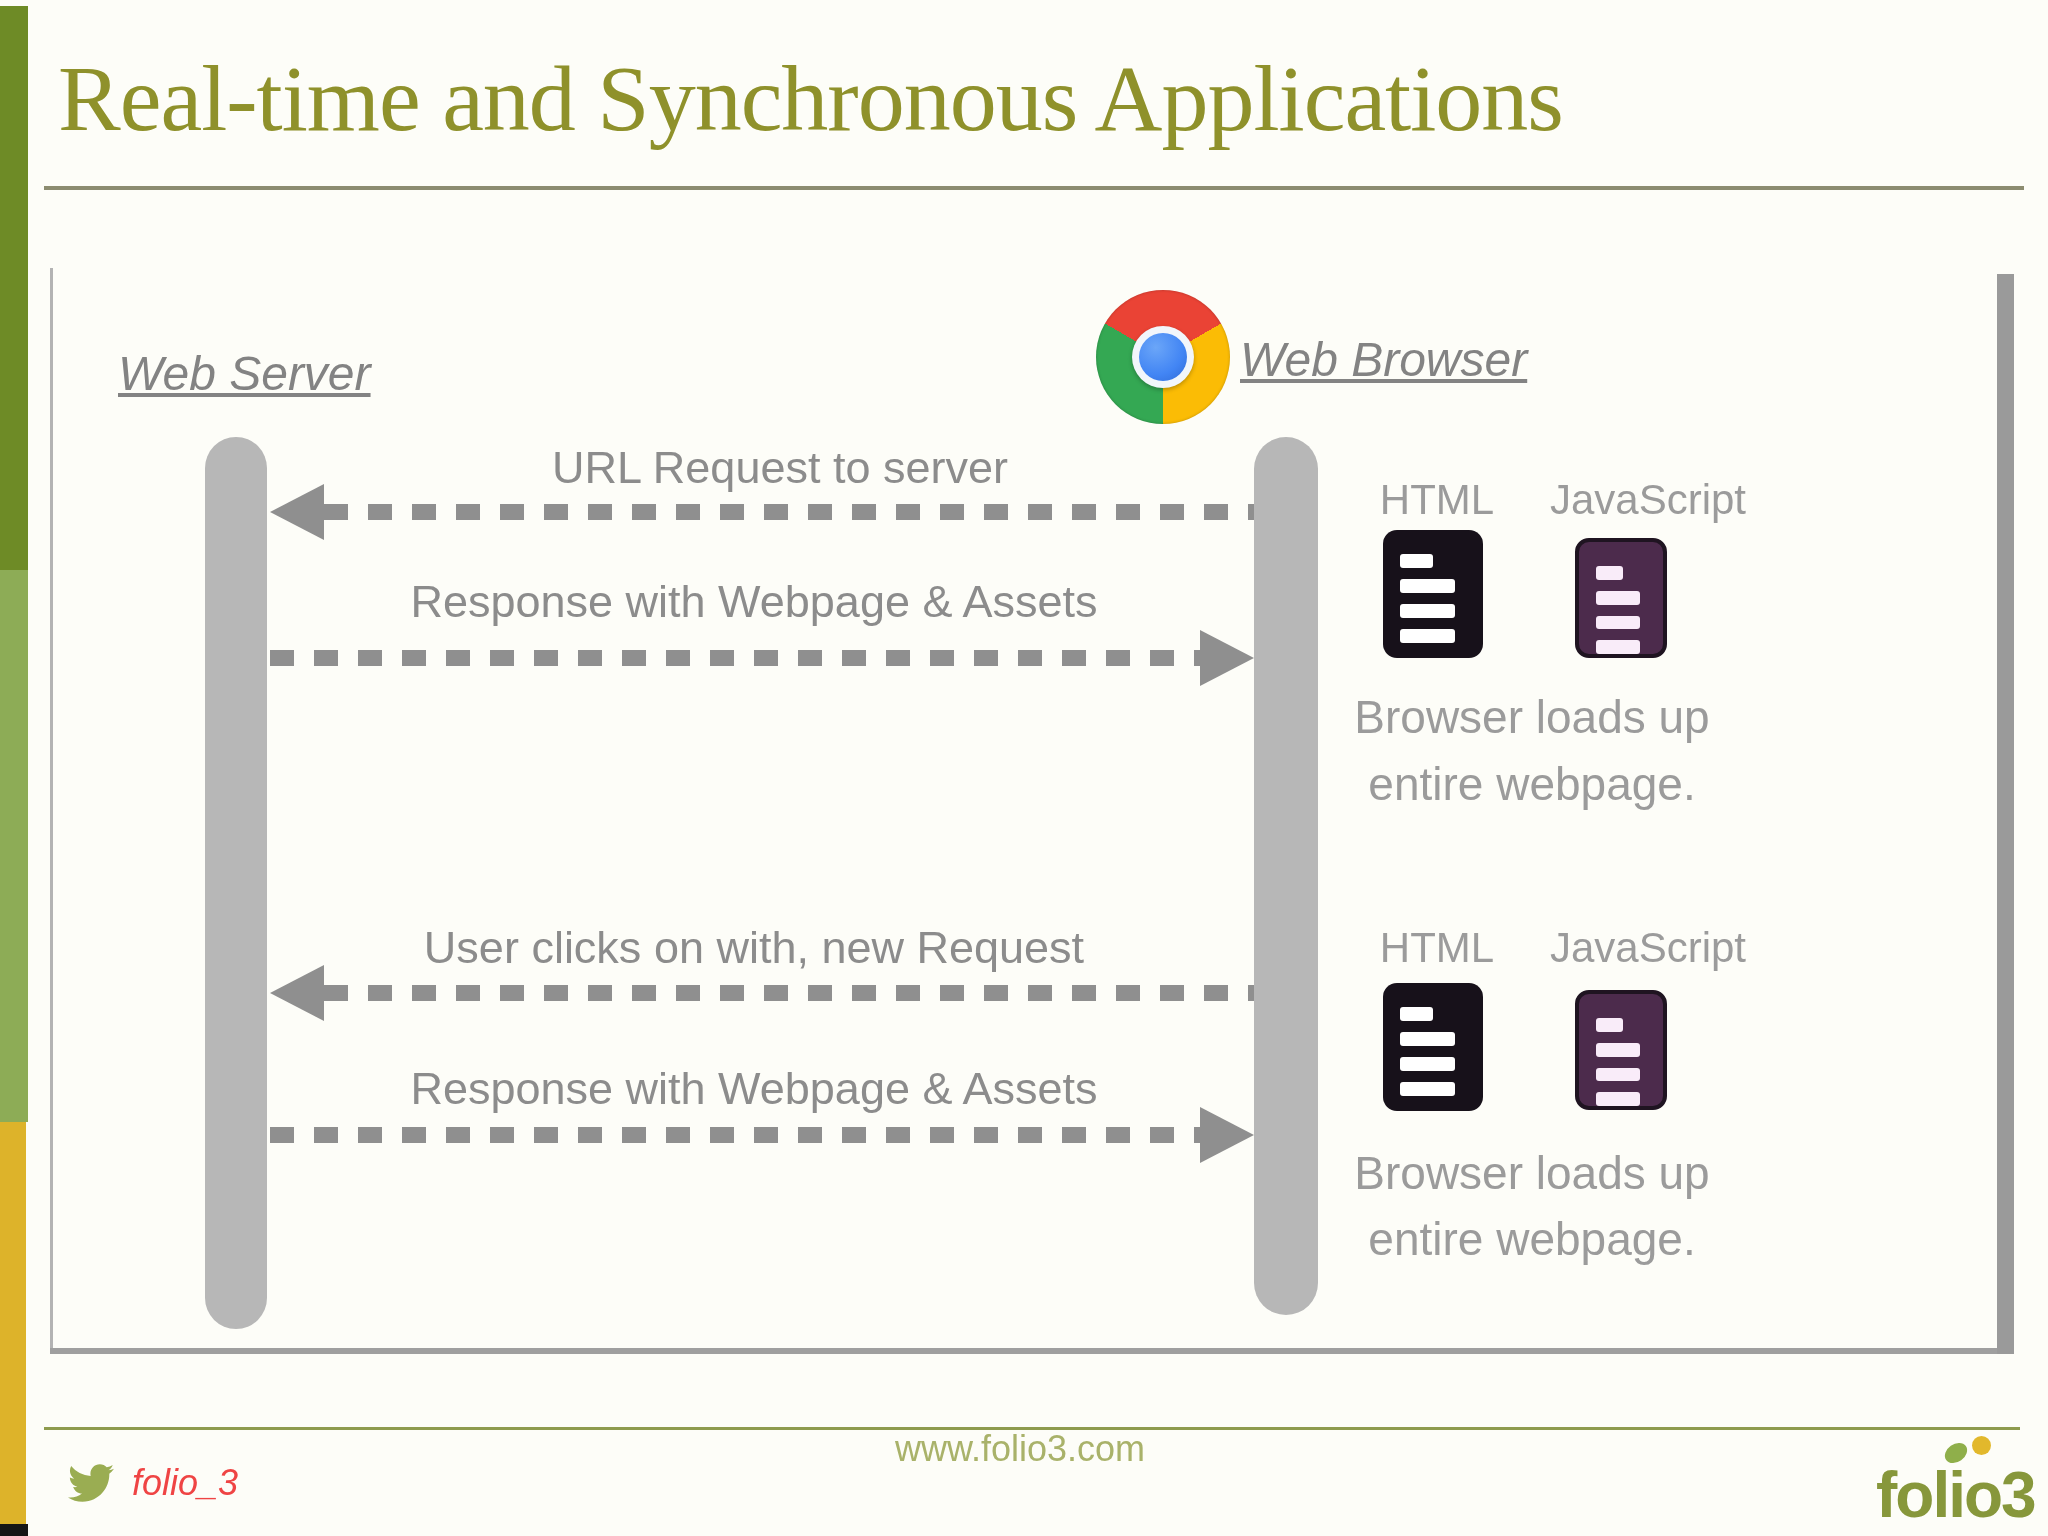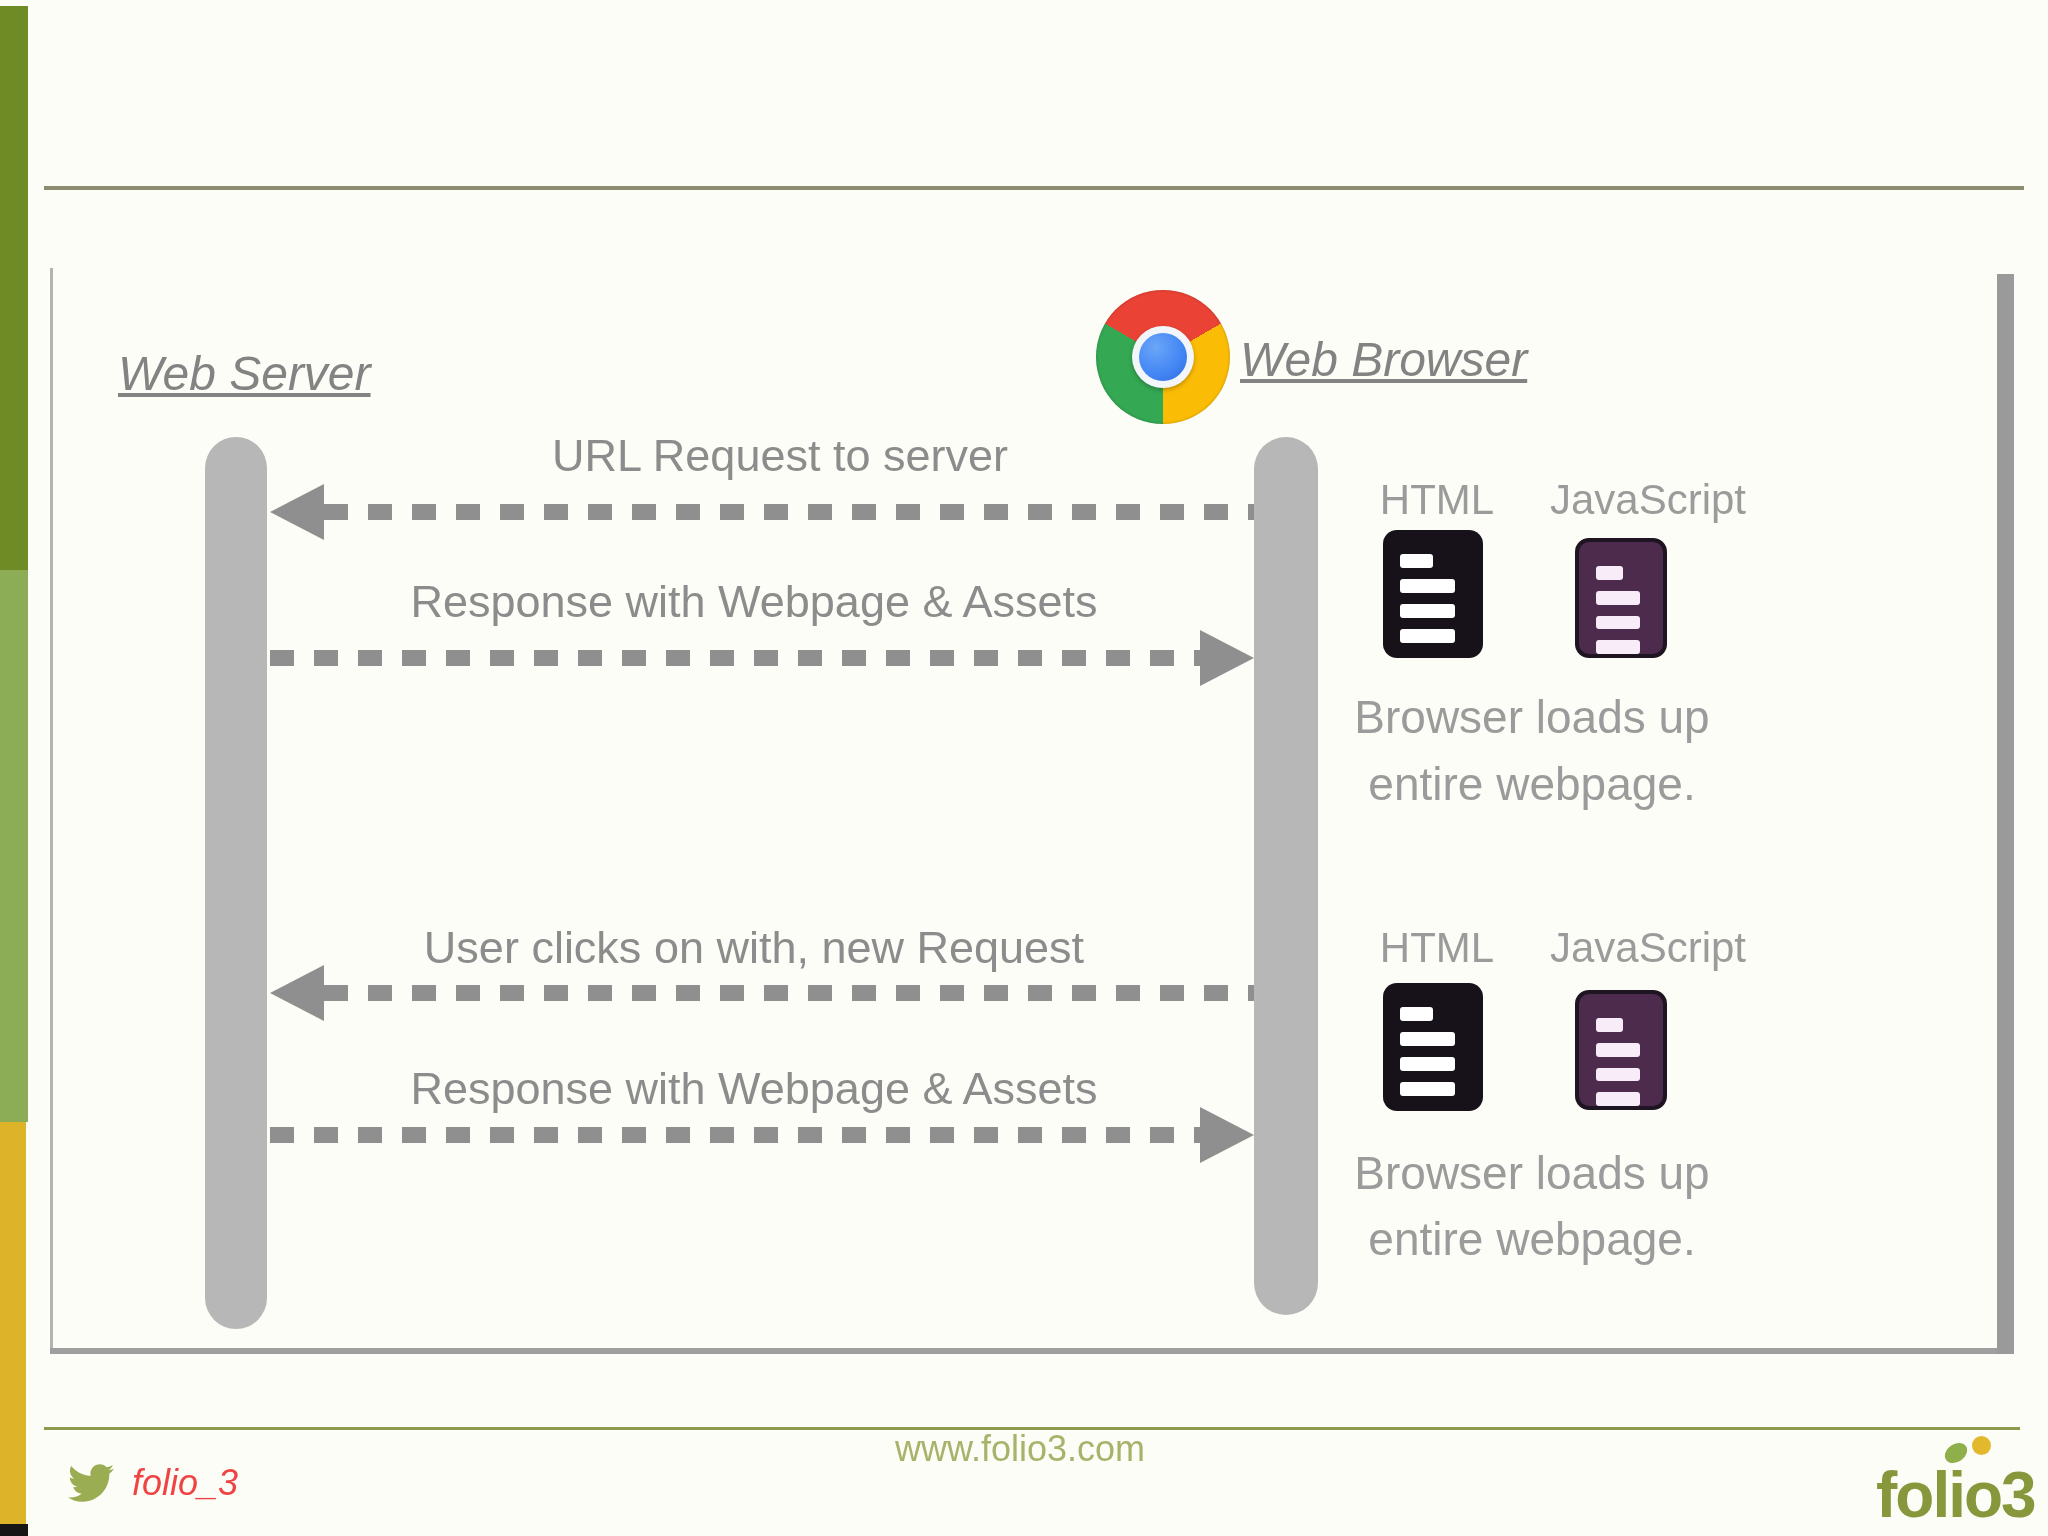--- a/index.html
+++ b/index.html
@@ -65,38 +65,39 @@
 </head>
 <body>
 
 <div class="slide">
 
   <div class="edge" style="top:6px;width:28px;height:564px;background:#6e8b26;"></div>
   <div class="edge" style="top:570px;width:28px;height:552px;background:#8dac56;"></div>
   <div class="edge" style="top:1122px;width:26px;height:402px;background:#ddb32a;"></div>
   <div class="edge" style="top:1524px;width:28px;height:12px;background:#161616;"></div>
 
+  <div class="abs title" style="left:58px;top:44px;">Real-time and Synchronous Applications</div>
   <div class="abs title-rule" style="left:44px;top:186px;width:1980px;height:4px;"></div>
 
   <div class="abs frame-left" style="left:50px;top:268px;width:3px;height:1086px;"></div>
   <div class="abs frame-bottom" style="left:50px;top:1348px;width:1964px;height:6px;"></div>
   <div class="abs frame-rightbar" style="left:1997px;top:274px;width:17px;height:1080px;"></div>
 
   <div class="abs party" style="left:118px;top:346px;">Web Server</div>
 
   <div class="abs chrome" style="left:1096px;top:290px;">
     <div class="ring"></div>
     <div class="pupil"></div>
   </div>
   <div class="abs party" style="left:1240px;top:332px;">Web Browser</div>
 
   <div class="abs lifeline" style="left:205px;top:437px;width:62px;height:892px;"></div>
   <div class="abs lifeline" style="left:1254px;top:437px;width:64px;height:878px;"></div>
 
-  <div class="abs msg ctr" style="left:780px;top:430px;">URL Request to server</div>
+  <div class="abs msg ctr" style="left:780px;top:442px;">URL Request to server</div>
   <div class="abs arrow" style="left:270px;top:484px;width:984px;">
     <div class="head-left"></div>
     <div class="line"></div>
   </div>
 
   <div class="abs msg ctr" style="left:754px;top:576px;">Response with Webpage &amp; Assets</div>
   <div class="abs arrow" style="left:270px;top:630px;width:984px;">
     <div class="line"></div>
     <div class="head-right"></div>
   </div>

